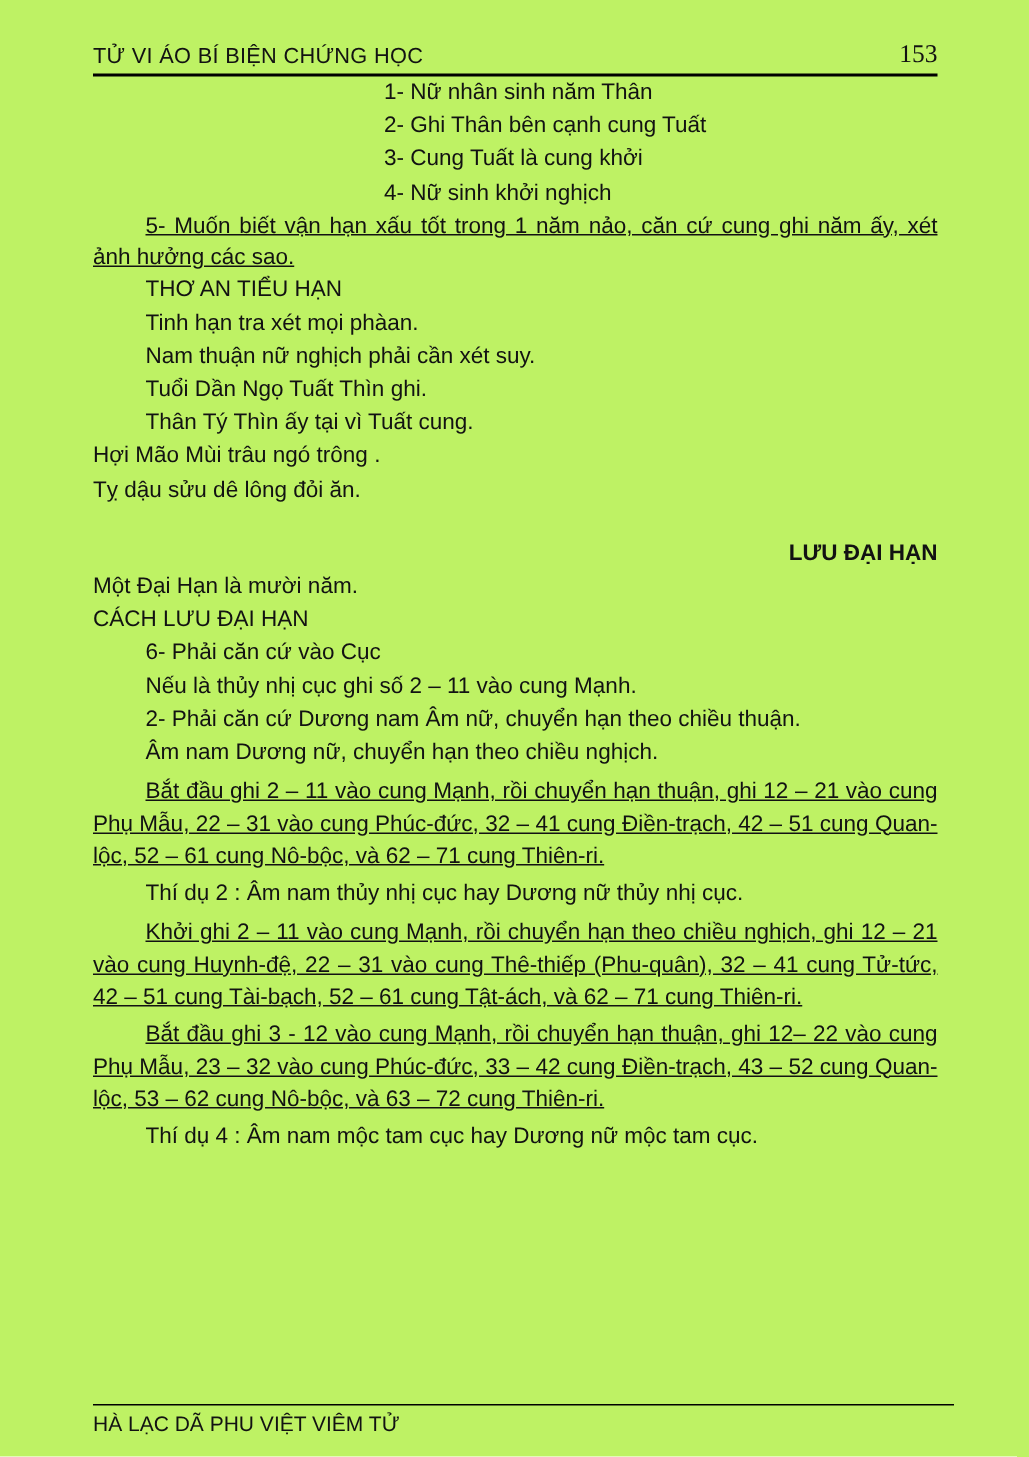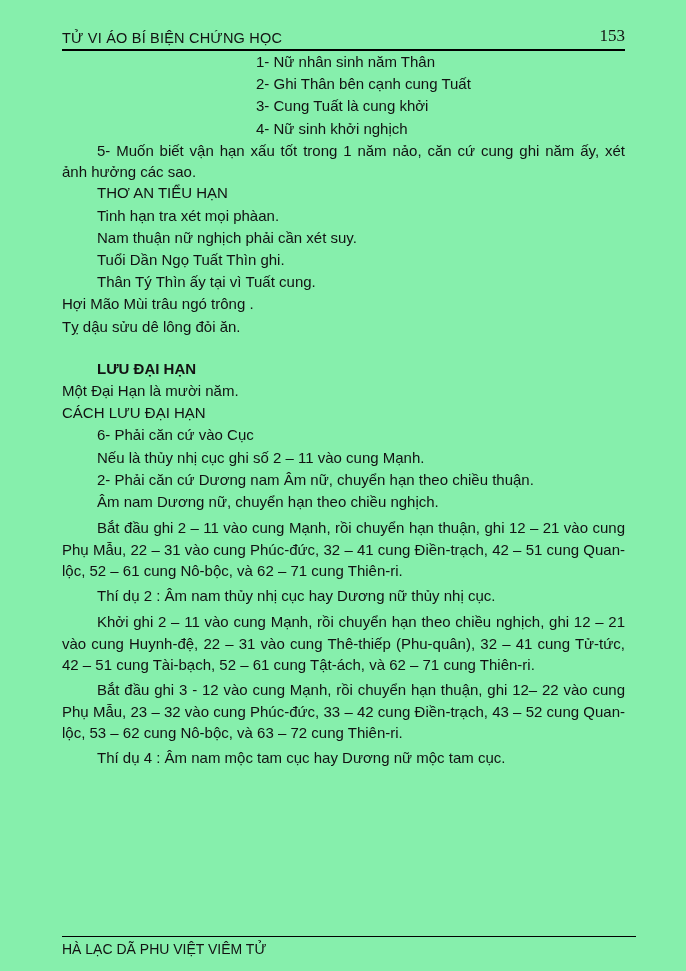--- a/index.html
+++ b/index.html
@@ -5,21 +5,21 @@
   html, body {
     margin: 0;
     padding: 0;
     background: #ffffff;
   }
   .page {
     position: relative;
     width: 686px;
     height: 971px;
     margin: 0 auto;
-    background: #86efac;
+    background: #bef264;
     box-sizing: border-box;
     padding: 26px 61px 0 62px;
     font-family: "Liberation Sans", sans-serif;
     font-size: 15px;
     color: #121212;
     overflow: hidden;
   }
   .running-head {
     display: flex;
     justify-content: space-between;
@@ -41,24 +41,25 @@
     line-height: 22.2px;
     white-space: nowrap;
   }
   .indent-list { margin-left: 194px; }
   .indent-1    { margin-left: 35px; }
   .para {
     line-height: 21.3px;
     text-align: justify;
     text-indent: 35px;
     white-space: normal;
+    text-decoration: underline;
   }
   .gap-top-lg { margin-top: 20px; }
   .gap-top-sm { margin-top: 4px; }
-  .bold { font-weight: bold; }
+  .bold { font-weight: bold; text-align: right; }
   .footer {
     position: absolute;
     left: 62px;
     right: 50px;
     bottom: 14px;
     border-top: 1.5px solid #000;
     padding-top: 4px;
     font-size: 14px;
   }
 </style>

